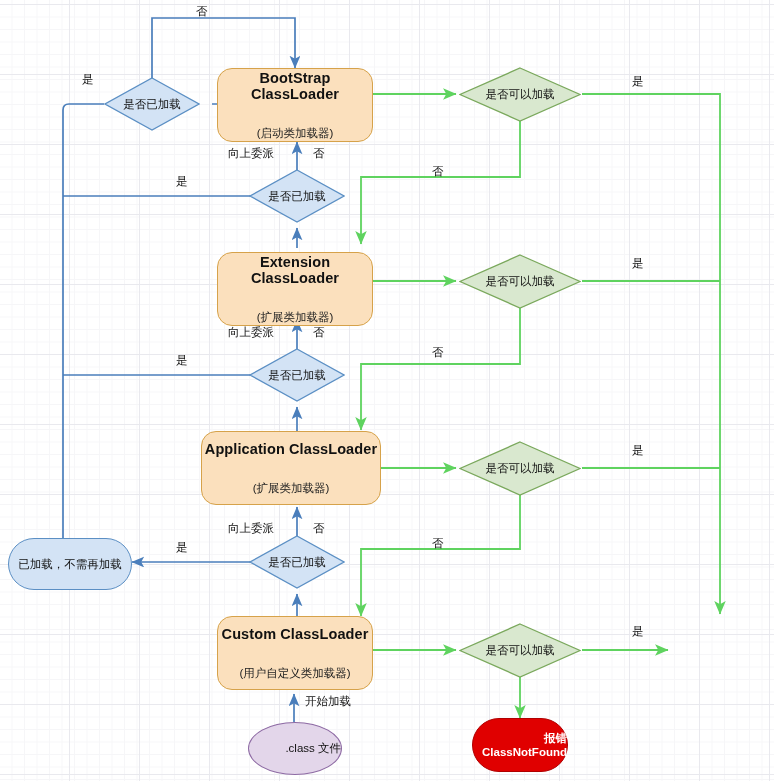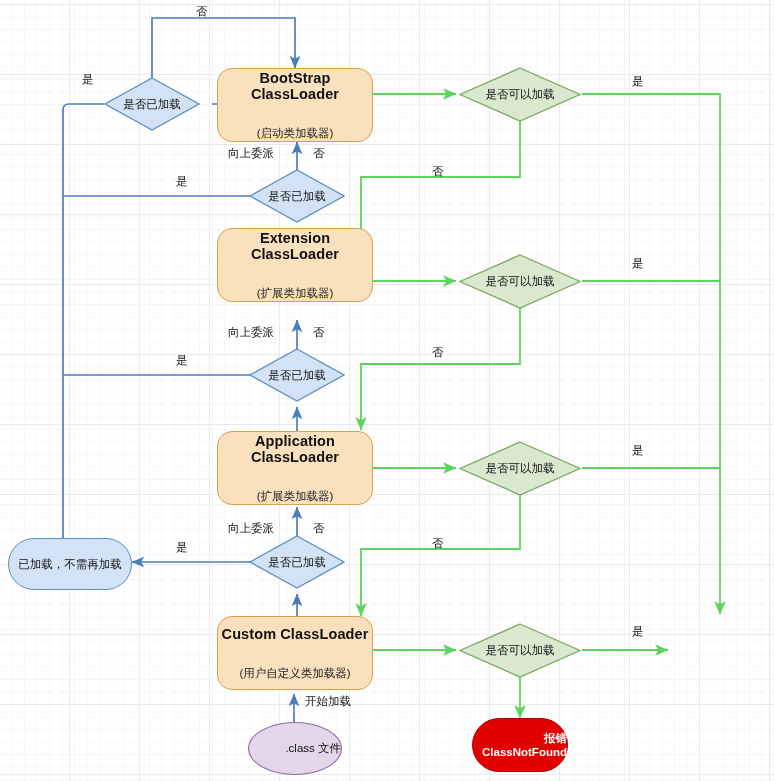--- a/index.html
+++ b/index.html
@@ -94,26 +94,26 @@
 
       <path d="M520,677 L520,718" marker-end="url(#ag)"></path>
     </g>
   </svg>
 
   <div class="node loader-box" style="left:217px;top:68px;width:156px;height:74px;">
     <div class="loader-title">BootStrap ClassLoader</div>
     <div class="loader-sub">(启动类加载器)</div>
   </div>
 
-  <div class="node loader-box" style="left:217px;top:228px;width:156px;height:74px;">
+  <div class="node loader-box" style="left:217px;top:252px;width:156px;height:74px;">
     <div class="loader-title">Extension ClassLoader</div>
     <div class="loader-sub">(扩展类加载器)</div>
   </div>
 
-  <div class="node loader-box" style="left:217px;top:431px;width:156px;height:74px;">
+  <div class="node loader-box" style="left:201px;top:431px;width:180px;height:74px;">
     <div class="loader-title">Application ClassLoader</div>
     <div class="loader-sub">(扩展类加载器)</div>
   </div>
 
   <div class="node loader-box" style="left:217px;top:616px;width:156px;height:74px;">
     <div class="loader-title">Custom ClassLoader</div>
     <div class="loader-sub">(用户自定义类加载器)</div>
   </div>
 
   <div class="diamond-wrap" style="left:104px;top:77px;width:96px;height:54px;">

